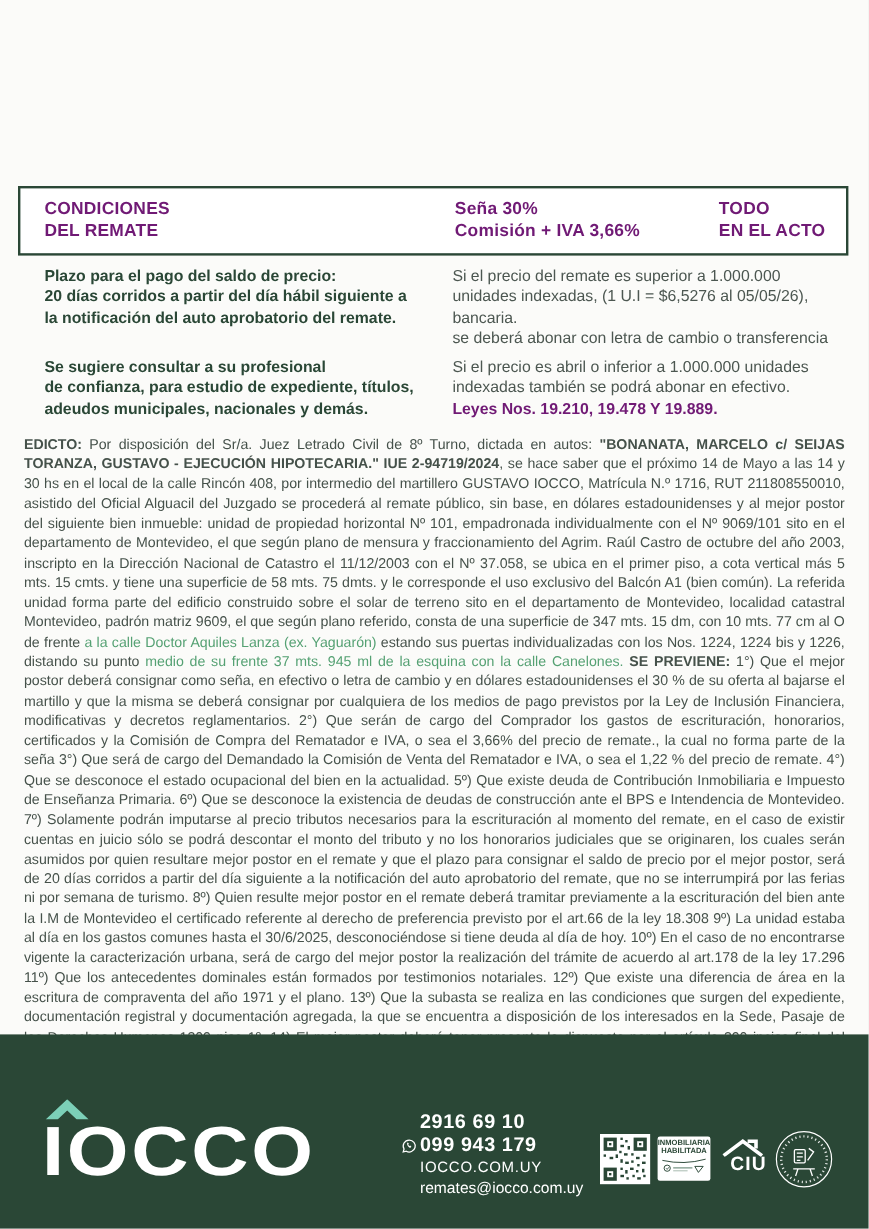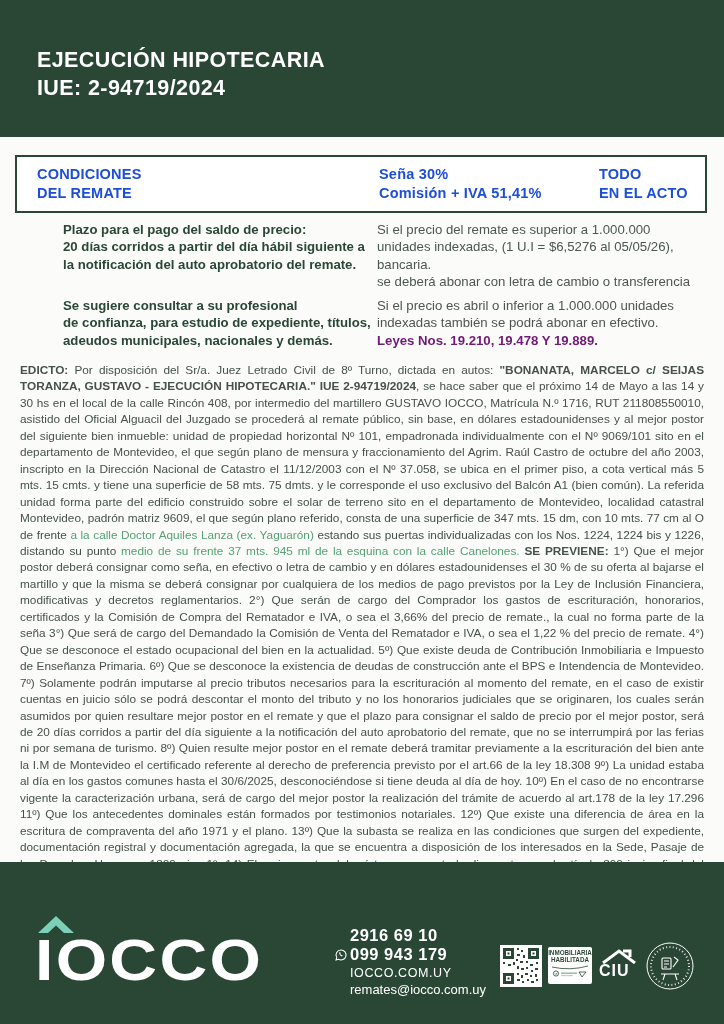--- a/index.html
+++ b/index.html
@@ -11,28 +11,28 @@
   }
   
   .header { position:absolute; top:0; left:0; width:724px; height:137px; background:#2a4736; }
   .header-inner { padding:46px 0 0 37px; color:#ffffff; }
   .header-inner .line { font-size:21.5px; font-weight:bold; letter-spacing:0.4px; line-height:28px; }
   
   .cond-box {
     position:absolute; top:155px; left:15px; width:692px; height:58px;
     background:#ffffff; border:2px solid #2a4736;
     display:flex; align-items:center;
-    color:#1d4ed8; font-weight:bold; font-size:14.5px; line-height:19px; letter-spacing:0.2px;
+    color:#701a75; font-weight:bold; font-size:14.5px; line-height:19px; letter-spacing:0.2px;
   }
   .cond-col1 { margin-left:20px; width:342px; }
   .cond-col2 { width:220px; }
   .cond-col3 { flex:1; }
   
   .tblock { position:absolute; font-size:13.2px; line-height:17.4px; }
-  .t-left  { left:37px;  width:338px; font-weight:bold; color:#2a4736;margin-left:26px; }
+  .t-left  { left:37px;  width:338px; font-weight:bold; color:#2a4736; }
   .t-right { left:377px; width:332px; color:#4c5751; }
   .row1 { top:221px; }
   .row2 { top:297px; }
   .t-bold-line { font-weight:bold; color:#701a75; }
   
   .edicto {
     position:absolute; left:20px; top:362px; width:684px;
     text-align:justify; font-size:11.8px; line-height:16.45px; color:#45514a;
   }
   .seg-b { font-weight:bold; }
@@ -52,45 +52,39 @@
   .wa-icon { width:14px; height:14px; margin-right:2px; flex:0 0 auto; }
   .c-web { font-size:12.5px; letter-spacing:0.6px; line-height:16px; padding-left:16px; margin-top:1px; }
   .c-mail { font-size:13px; line-height:16px; padding-left:16px; margin-top:1px; }
   .qr { position:absolute; left:500px; top:83px; width:42px; height:42px; }
   .badge-inmo {
     position:absolute; left:548px; top:85px; width:44px; height:37px;
     background:#ffffff; border-radius:2px; color:#2a4736; text-align:center; padding-top:3px;
   }
   .badge-inmo .b-line { font-size:6.3px; font-weight:bold; line-height:6.8px; letter-spacing:0; }
   .badge-inmo svg { display:block; margin:1px auto 0; }
-  .ciu { position:absolute; left:599px; top:87px; width:40px; text-align:left; }
+  .ciu { position:absolute; left:599px; top:87px; width:40px; text-align:right; }
   .ciu-roof { display:block; margin:0 auto; }
   .ciu-text { font-size:16px; font-weight:800; letter-spacing:1px; line-height:14px; color:#ffffff; }
   .camara { position:absolute; left:645px; top:79px; width:50px; height:50px; }
 </style>
 </head>
 <body>
 
 <div class="page">
 
-  <div class="header">
-    <div class="header-inner">
-      <div class="line">EJECUCIÓN HIPOTECARIA</div>
-      <div class="line">IUE: 2-94719/2024</div>
-    </div>
-  </div>
 
   <div class="cond-box">
     <div class="cond-col1">
         <div>CONDICIONES</div>
         <div>DEL REMATE</div>
       </div>
     <div class="cond-col2">
         <div>Seña 30%</div>
-        <div>Comisión + IVA 51,41%</div>
+        <div>Comisión + IVA 3,66%</div>
       </div>
     <div class="cond-col3">
         <div>TODO</div>
         <div>EN EL ACTO</div>
       </div>
   </div>
 
   <div class="tblock t-left row1">
       <div>Plazo para el pago del saldo de precio:</div>
       <div>20 días corridos a partir del día hábil siguiente a</div>

